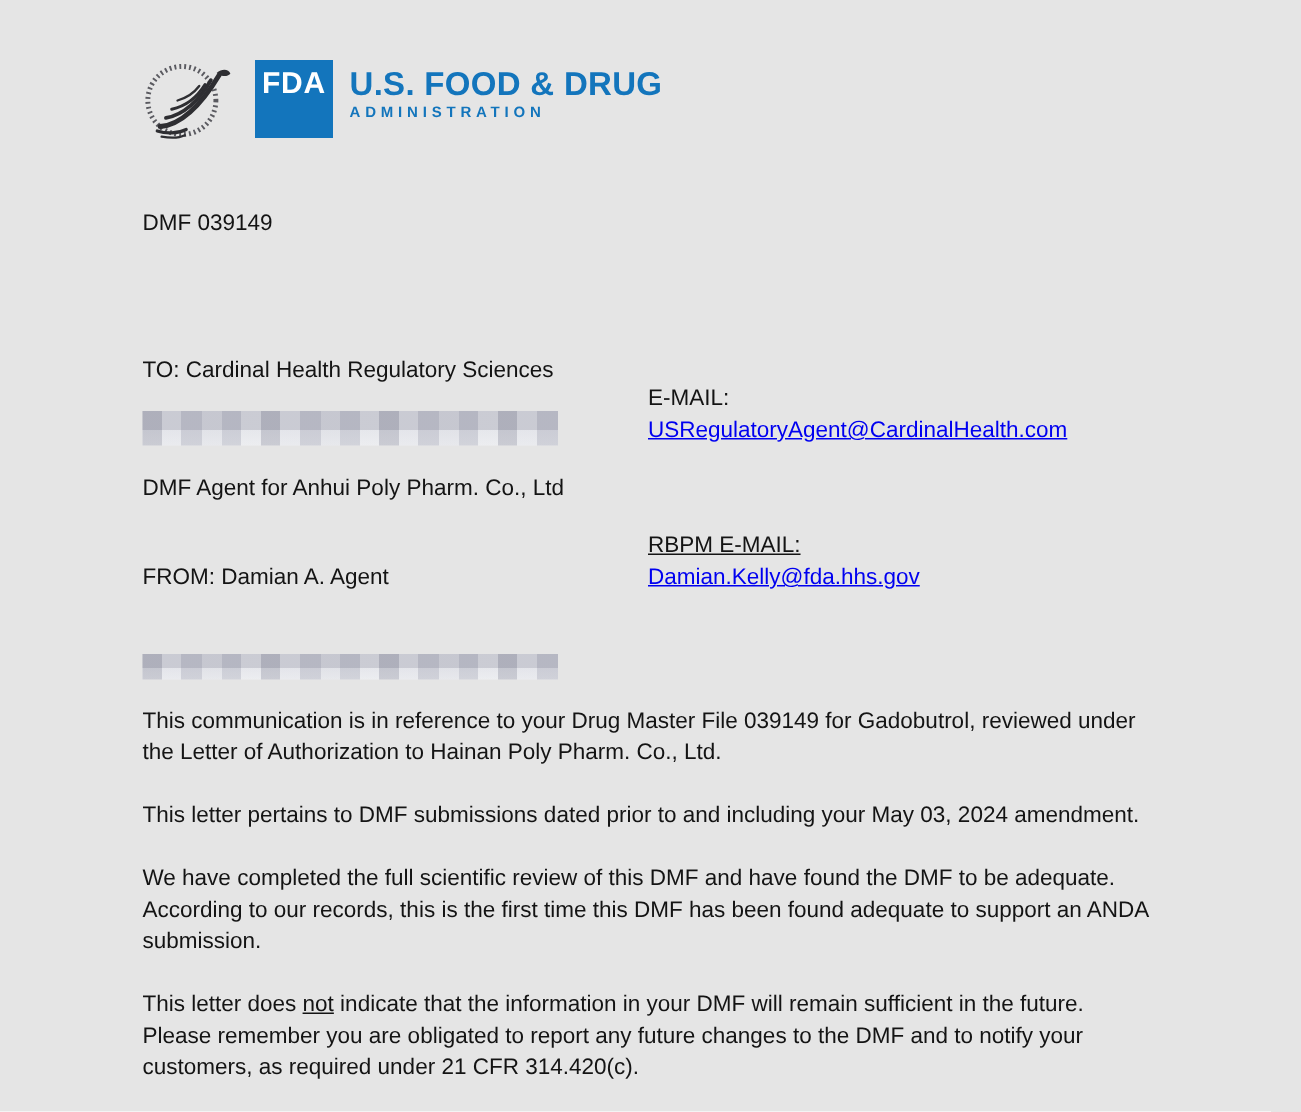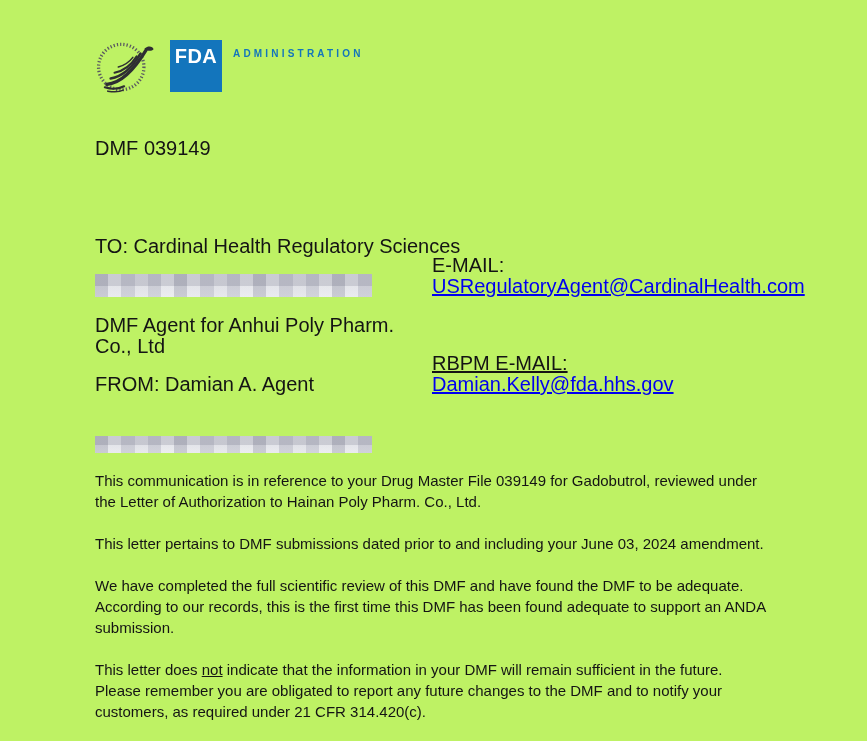--- a/index.html
+++ b/index.html
@@ -1,21 +1,21 @@
 <!DOCTYPE html>
 <html><head>
 <meta charset="utf-8">
 <style>
   * { margin: 0; padding: 0; box-sizing: border-box; }
   html, body { background: #ffffff; }
   .page {
     position: relative;
     width: 867px;
     height: 741px;
-    background: #bef264;
+    background: #e5e5e5;
     font-family: "Liberation Sans", sans-serif;
     color: #141414;
     overflow: hidden;
   }
   
   .logo-row {
     position: absolute;
     left: 95px; top: 38px;
     display: flex;
     align-items: flex-start;
@@ -40,21 +40,21 @@
     letter-spacing: 0.2px;
     line-height: 22px;
   }
   .brand-line2 {
     font-size: 10px;
     font-weight: bold;
     letter-spacing: 3.2px;
     margin-top: 3px;
   }
   
-  .txt { position: absolute; font-size: 20px; line-height: 21px; white-space: nowrap; }
+  .txt { position: absolute; font-size: 15px; line-height: 21px; white-space: nowrap; }
   .status-title { font-weight: bold; font-size: 15.5px; letter-spacing: 0.2px; }
   .left-col-wrap { white-space: normal; width: 322px; }
   a.mail-link, .mail-link {
     color: #0000f0;
     text-decoration: underline;
     cursor: pointer;
   }
   
   .redacted {
     position: absolute;
@@ -92,20 +92,21 @@
         <path d="M16 41 C 28 39, 39 29, 47 15" stroke-width="2.6"></path>
         <path d="M20 35 C 30 33, 38 26, 43 18" stroke-width="2.1"></path>
         <path d="M24 29 C 31 27, 36 23, 39 19" stroke-width="1.6"></path>
         <path d="M10 50 C 16 52, 24 52, 30 49" stroke-width="2.2"></path>
         <path d="M13 54 C 19 55, 25 55, 29 53" stroke-width="1.6"></path>
       </g>
       <path d="M51 10 c 4 -3.5 8.5 -2.5 9.5 0.5 c -2.5 2.5 -6 2 -9.5 -0.5 z" fill="#2e2e32"></path>
     </svg>
     <div class="fda-box">FDA</div>
     <div class="brand-text">
+      <div class="brand-line1">U.S. FOOD &amp; DRUG</div>
       <div class="brand-line2">ADMINISTRATION</div>
     </div>
   </div>
 
   <div class="txt" style="left:95px; top:138px;">DMF 039149</div>
 
 
   <div class="txt" style="left:95px; top:236px;">TO: Cardinal Health Regulatory Sciences</div>
 
   <div class="redacted" style="left:95px; top:274px; width:277px; height:23px;"></div>
@@ -117,18 +118,18 @@
 
   <div class="txt" style="left:432px; top:353px;text-decoration:underline;">RBPM E-MAIL:</div>
   <a class="txt mail-link" style="left:432px; top:374px;">Damian.Kelly@fda.hhs.gov</a>
 
   <div class="txt" style="left:95px; top:374px;">FROM: Damian A. Agent</div>
 
   <div class="redacted" style="left:95px; top:436px; width:277px; height:17px;"></div>
 
   <div class="body-copy">
     <p>This communication is in reference to your Drug Master File 039149 for Gadobutrol, reviewed under the Letter of Authorization to Hainan Poly Pharm. Co., Ltd.</p>
-    <p>This letter pertains to DMF submissions dated prior to and including your June 03, 2024 amendment.</p>
+    <p>This letter pertains to DMF submissions dated prior to and including your May 03, 2024 amendment.</p>
     <p>We have completed the full scientific review of this DMF and have found the DMF to be adequate. According to our records, this is the first time this DMF has been found adequate to support an ANDA submission.</p>
     <p><span>This letter does </span><span class="u">not</span><span> indicate that the information in your DMF will remain sufficient in the future. Please remember you are obligated to report any future changes to the DMF and to notify your customers, as required under 21 CFR 314.420(c).</span></p>
   </div>
 
 </div>
 
 </body></html>

